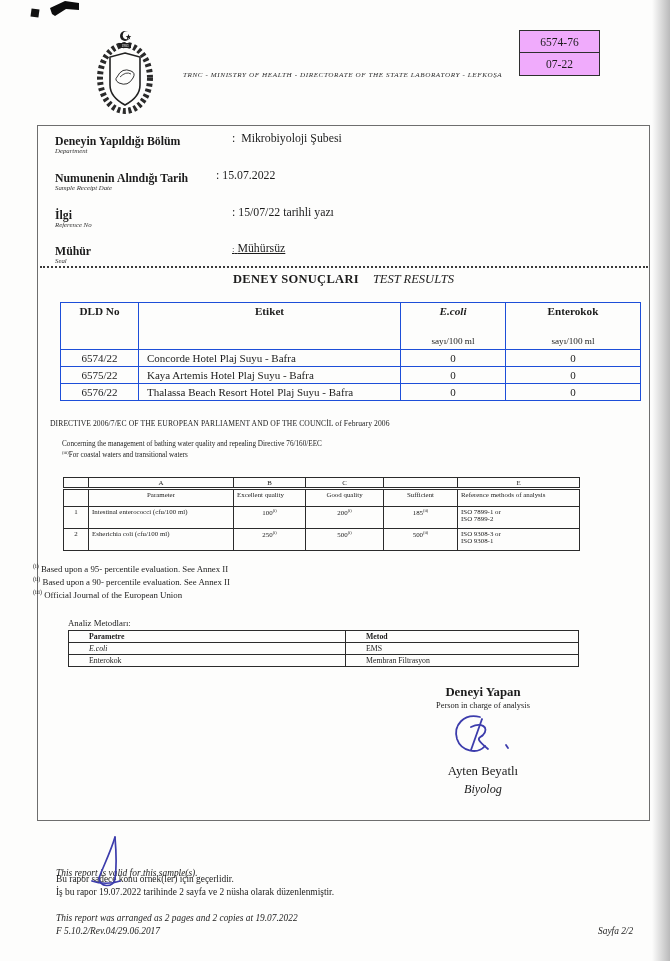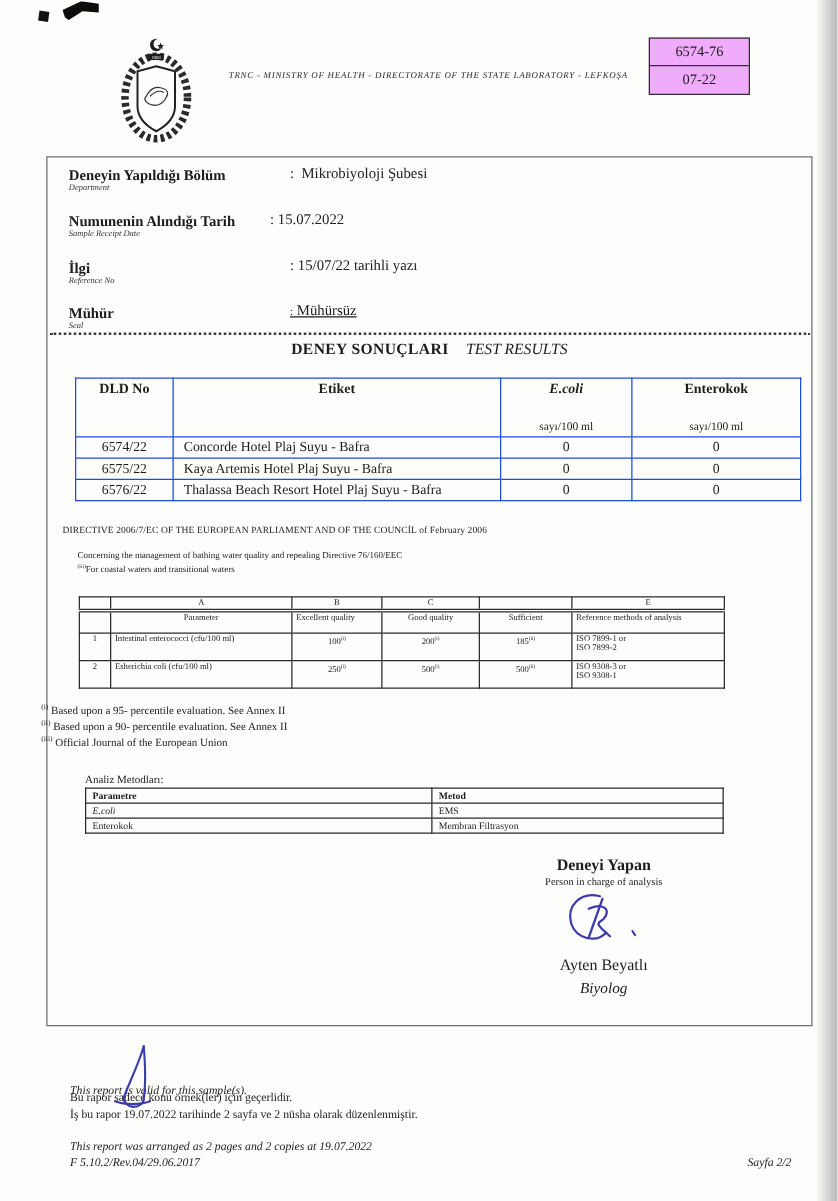--- a/index.html
+++ b/index.html
@@ -14,21 +14,21 @@
 
   
   .scan-edge-right {
     position:absolute; right:0; top:0; width:18px; height:100%;
     background:linear-gradient(to right, rgba(140,140,140,0) 0%, rgba(130,130,132,0.55) 100%);
   }
   .artifact-dot { width:8px; height:8px; background:#111; transform:rotate(8deg); }
 
   
   .org-line1 { font-size:7.3px; font-weight:600; letter-spacing:0.1px; white-space:nowrap; }
-  .org-line2 { font-size:7.1px; font-style:italic; letter-spacing:0.6px; white-space:nowrap; margin-top:3px; color:#2a2a2a; }
+  .org-line2 { font-size:7.1px; font-style:italic; letter-spacing:0.6px; white-space:nowrap; margin-top:18px; color:#2a2a2a; }
   .refbox { border:1px solid #2f2f2f; width:81px; background:#f0abfc; }
   .refbox div { height:22px; line-height:22px; text-align:center; font-size:11.5px; }
   .refbox div:first-child { border-bottom:1px solid #2f2f2f; }
 
   
   .main-box { border:1px solid #6e6e6e; background:transparent; }
 
   
   .info-label { font-size:11.8px; font-weight:bold; white-space:nowrap; }
   .info-sub { font-size:6.8px; font-style:italic; color:#333; white-space:nowrap; }
@@ -65,21 +65,21 @@
   .ref .c { text-align:center; }
   .ref tbody.data td { height:22px; }
 
   
   .footnote { font-size:8.8px; white-space:nowrap; }
   .footnote sup { font-size:6px; }
 
   
   .methods-title { font-size:8.8px; }
   .methods { width:510px; font-size:7.8px; border:1.5px solid #2b2b2b; }
-  .methods th, .methods td { border:1px solid #2b2b2b; padding:1px 5px; text-align:left; height:11px; }
+  .methods th, .methods td { border:1px solid #2b2b2b; padding:1px 20px; text-align:left; height:11px; }
   .methods th { font-weight:bold; }
 
   
   .sig-block { width:190px; text-align:center; }
   .sig-title { font-size:12.8px; font-weight:bold; }
   .sig-sub { font-size:8.4px; margin-top:1px; }
   .sig-name { font-size:12.8px; margin-top:2px; }
   .sig-role { font-size:12.2px; font-style:italic; margin-top:3px; }
 
   

